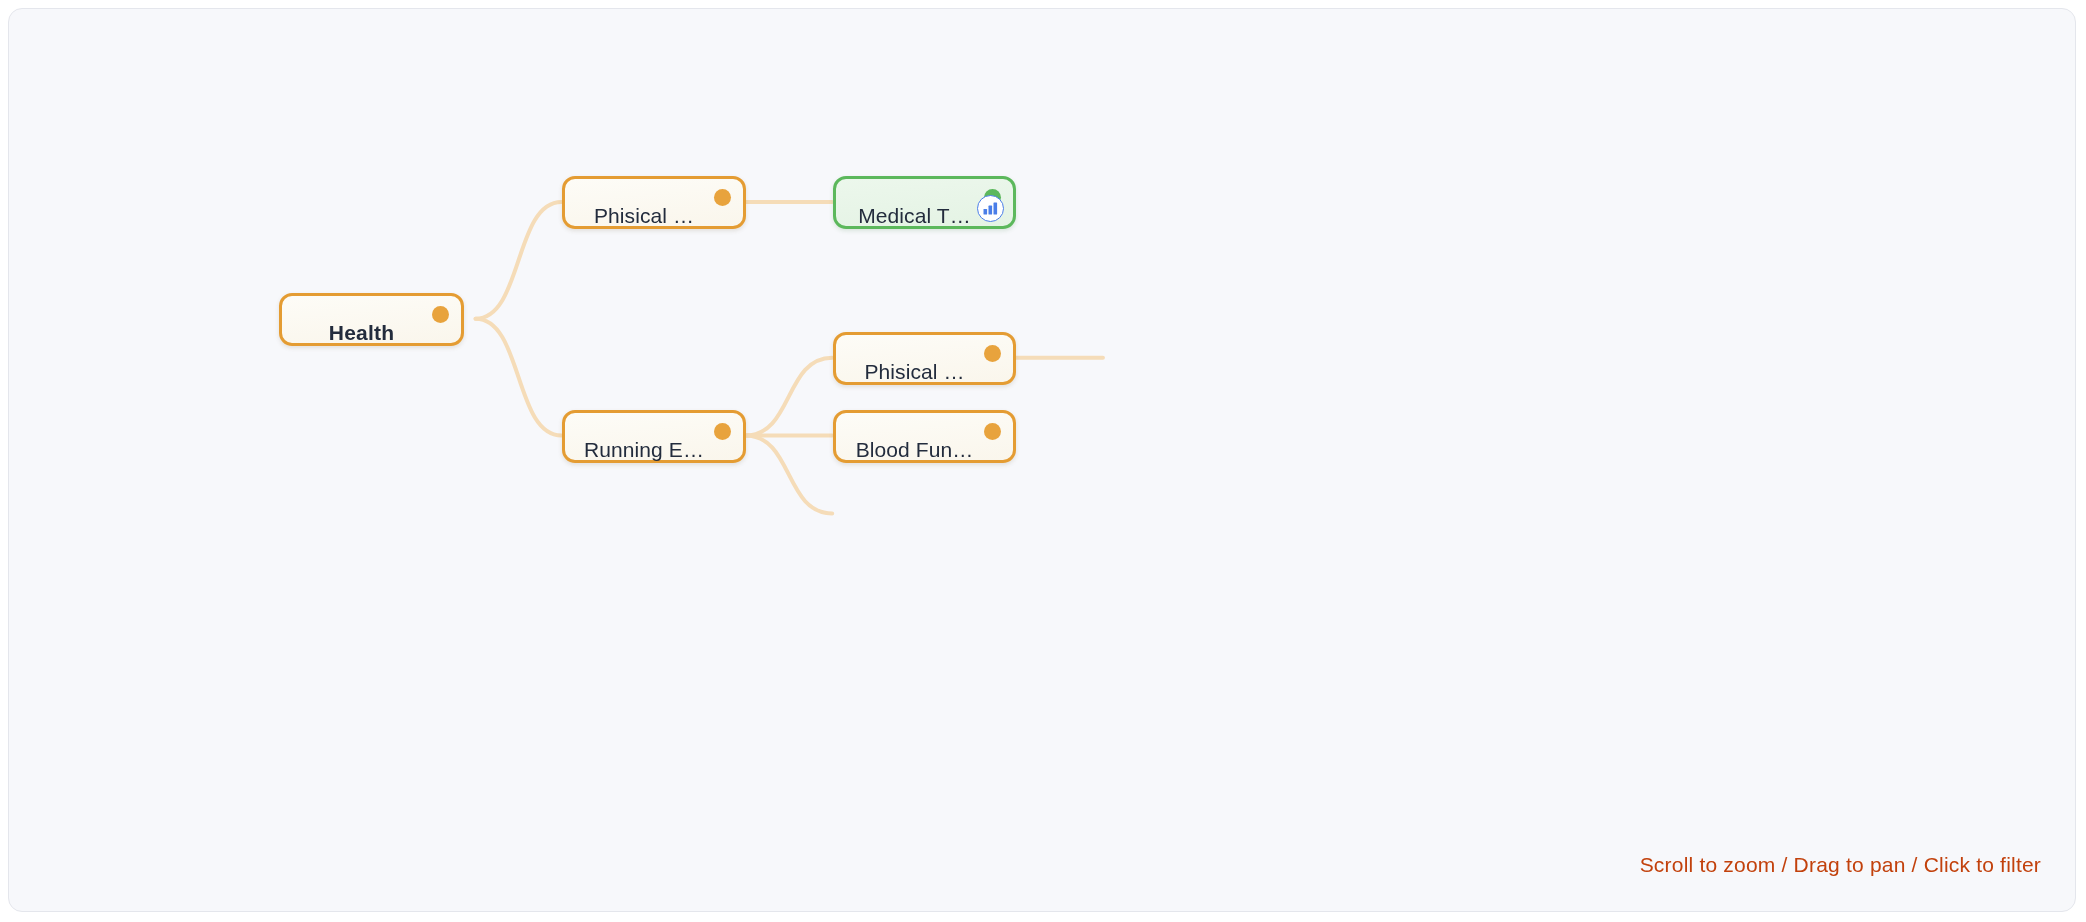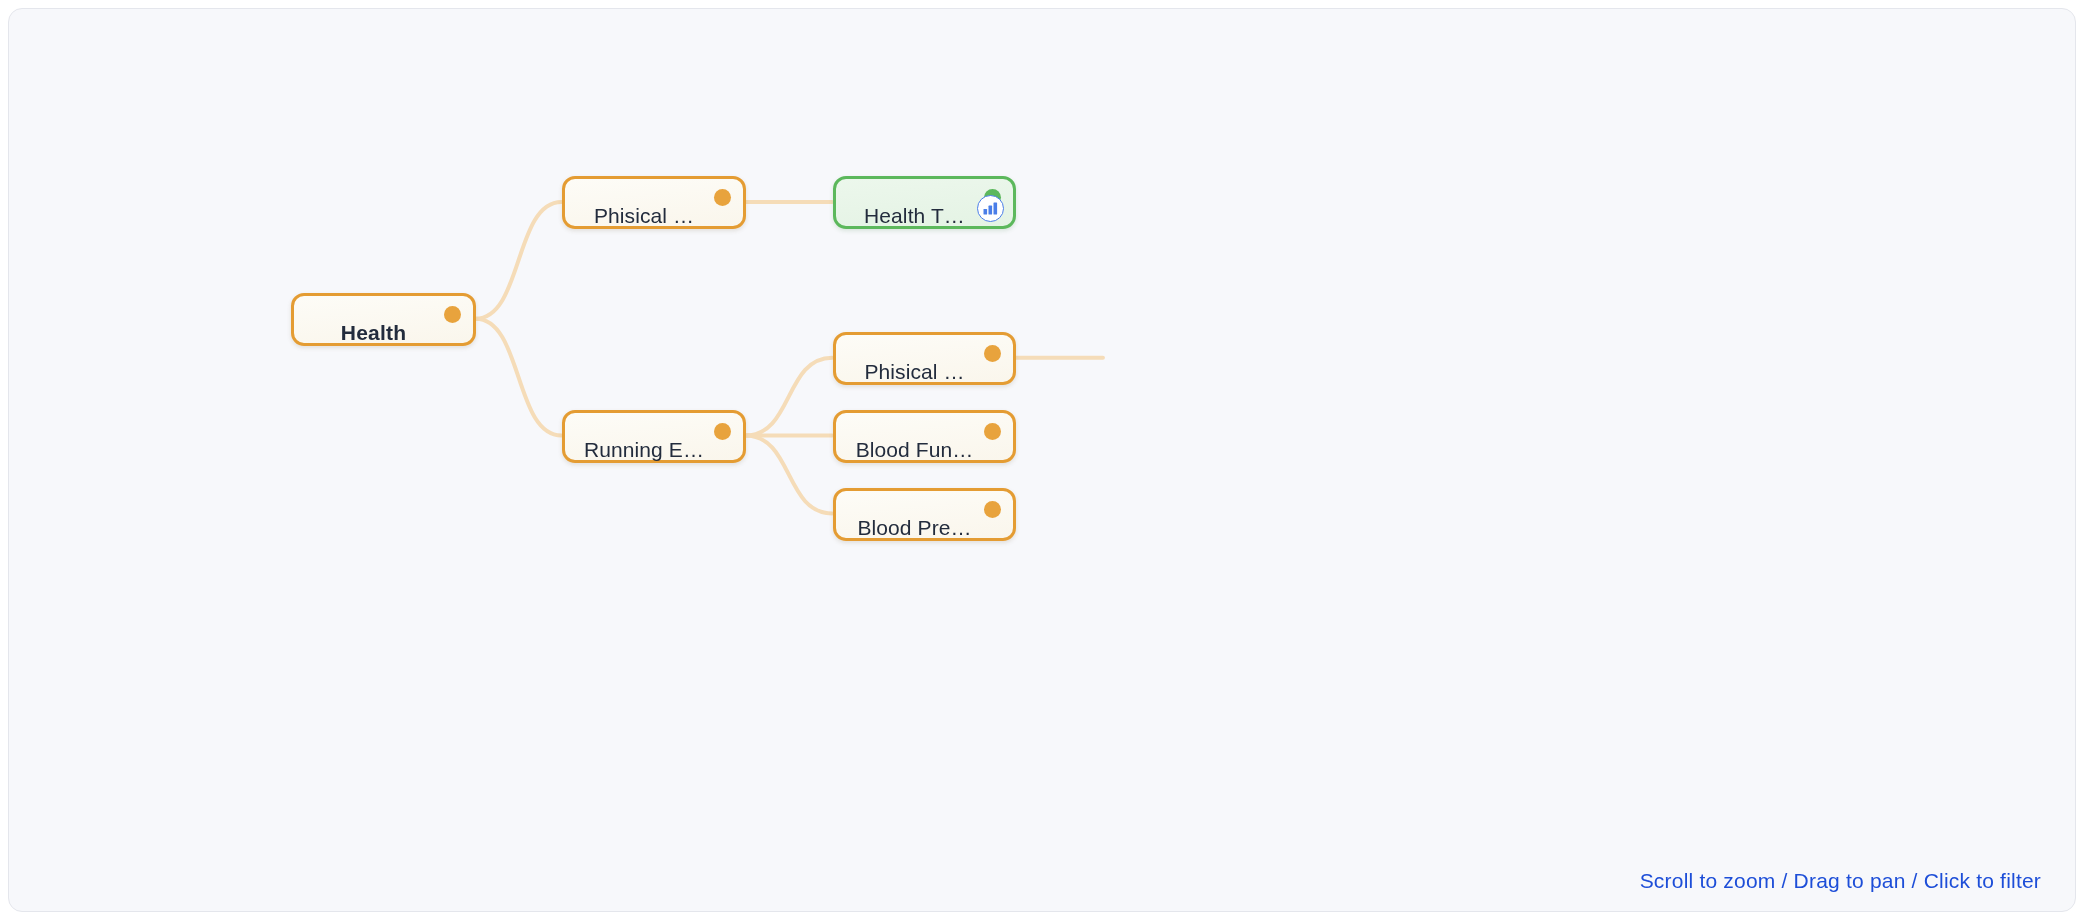--- a/index.html
+++ b/index.html
@@ -99,23 +99,23 @@
     border: 1.6px solid #4a7ee8;
     display: flex;
     align-items: center;
     justify-content: center;
   }
   .chart-badge svg { display: block; }
 
   #hint-text {
     position: absolute;
     right: 34px;
-    bottom: 18px;
+    bottom: 34px;
     font-size: 21px;
-    color: #1d4ed8;
+    color: #c2410c;
     white-space: nowrap;
     letter-spacing: 0.2px;
     margin-top: 24px;
   }
 </style>
 </head>
 <body>
 
 <div id="graph-canvas">
 
@@ -123,30 +123,30 @@
       <path d="M 467 310.5 C 514.3 310.5, 505.7 193.5, 553 193.5" fill="none" stroke="#f5dcb8" stroke-width="4" stroke-linecap="round"></path>
       <path d="M 737 193.5 C 784.85 193.5, 776.15 193.5, 824 193.5" fill="none" stroke="#f5dcb8" stroke-width="4" stroke-linecap="round"></path>
       <path d="M 467 310.5 C 514.3 310.5, 505.7 427.5, 553 427.5" fill="none" stroke="#f5dcb8" stroke-width="4" stroke-linecap="round"></path>
       <path d="M 737 427.5 C 784.85 427.5, 776.15 349.5, 824 349.5" fill="none" stroke="#f5dcb8" stroke-width="4" stroke-linecap="round"></path>
       <path d="M 737 427.5 C 784.85 427.5, 776.15 427.5, 824 427.5" fill="none" stroke="#f5dcb8" stroke-width="4" stroke-linecap="round"></path>
       <path d="M 737 427.5 C 784.85 427.5, 776.15 505.5, 824 505.5" fill="none" stroke="#f5dcb8" stroke-width="4" stroke-linecap="round"></path>
       <path d="M 1007 349.5 C 1055.4 349.5, 1046.6 349.5, 1095 349.5" fill="none" stroke="#f5dcb8" stroke-width="4" stroke-linecap="round"></path>
     </svg>
 
   <div id="node-layer">
-      <div class="node root" style="left: 282px; top: 284px; width: 185px; height: 53px;">
+      <div class="node root" style="left: 270px; top: 284px; width: 185px; height: 53px;">
         <span class="node-label">Health</span>
         <span class="status-dot"></span>
       </div>
       <div class="node" style="left: 553px; top: 167px; width: 184px; height: 53px;">
         <span class="node-label">Phisical …</span>
         <span class="status-dot"></span>
       </div>
       <div class="node green" style="left: 824px; top: 167px; width: 183px; height: 53px;">
-        <span class="node-label">Health T…</span>
+        <span class="node-label">Medical T…</span>
         <span class="status-dot"></span>
         <span class="chart-badge">
           <svg width="15" height="13" viewBox="0 0 15 13">
             <rect x="0.5" y="7" width="3.6" height="5.6" rx="0.6" fill="#4a7ee8"></rect>
             <rect x="5.5" y="3.6" width="3.6" height="9" rx="0.6" fill="#4a7ee8"></rect>
             <rect x="10.5" y="0.4" width="3.6" height="12.2" rx="0.6" fill="#4a7ee8"></rect>
           </svg>
         </span>
       </div>
       <div class="node" style="left: 553px; top: 401px; width: 184px; height: 53px;">
@@ -154,21 +154,17 @@
         <span class="status-dot"></span>
       </div>
       <div class="node" style="left: 824px; top: 323px; width: 183px; height: 53px;">
         <span class="node-label">Phisical …</span>
         <span class="status-dot"></span>
       </div>
       <div class="node" style="left: 824px; top: 401px; width: 183px; height: 53px;">
         <span class="node-label">Blood Fun…</span>
         <span class="status-dot"></span>
       </div>
-      <div class="node" style="left: 824px; top: 479px; width: 183px; height: 53px;">
-        <span class="node-label">Blood Pre…</span>
-        <span class="status-dot"></span>
-      </div>
     </div>
 
   <div id="hint-text">Scroll to zoom / Drag to pan / Click to filter</div>
 
 </div>
 
 </body></html>

